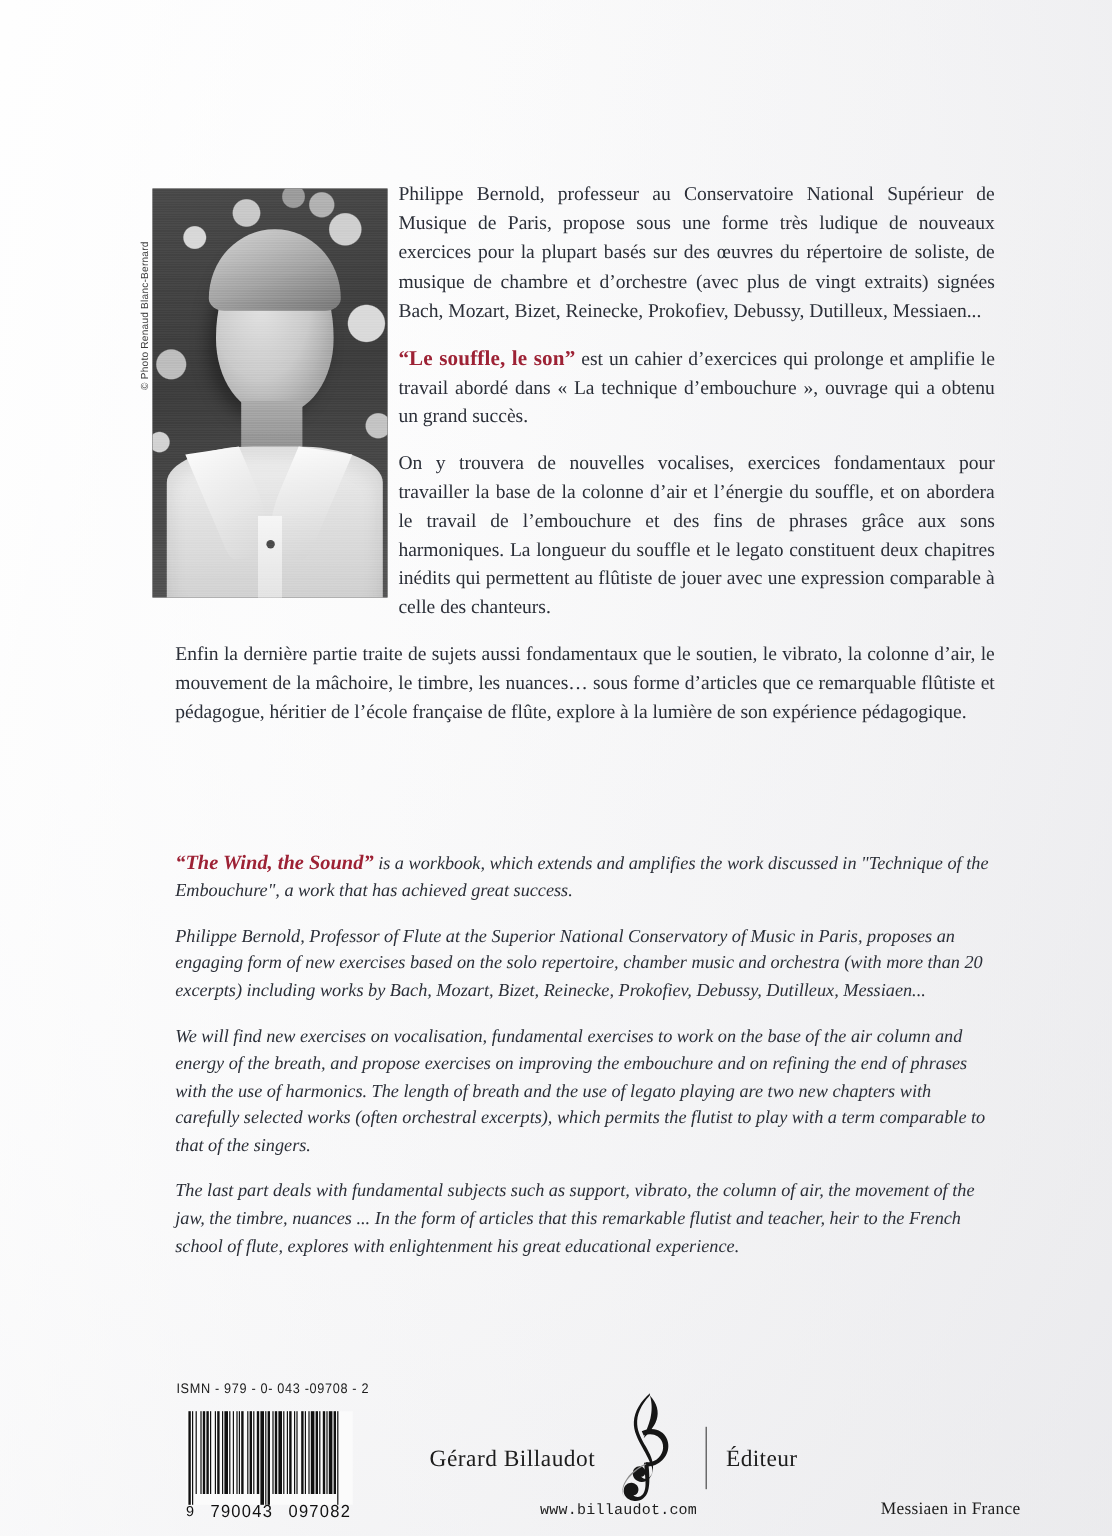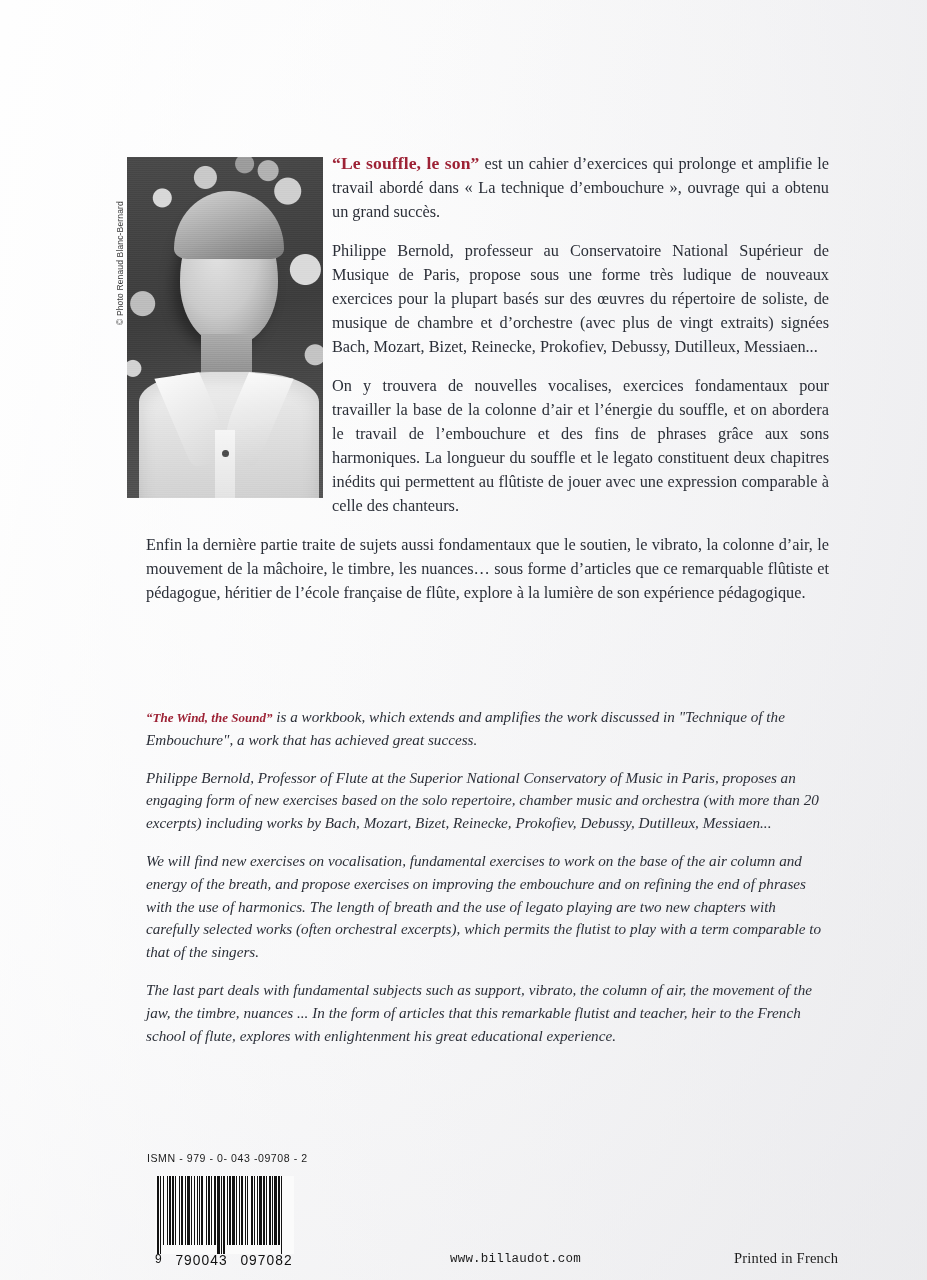--- a/index.html
+++ b/index.html
@@ -177,21 +177,21 @@
     font-style: italic;
     font-size: 15.2px;
     line-height: 1.5;
     color: #2b2f38;
     text-align: left;
   }
   .title-en {
     color: #9d2235;
     font-weight: bold;
     font-style: italic;
-    font-size: 13px;
+    font-size: 17px;
   }
 
   
   .ismn {
     position: absolute;
     left: 147px;
     top: 1152px;
     font-family: "Liberation Sans", sans-serif;
     font-size: 11.5px;
     letter-spacing: 0.6px;
@@ -307,24 +307,24 @@
       <div class="ph-placket"></div>
       <div class="ph-button"></div>
       <div class="ph-grain"></div>
     </div>
     <div class="photo-credit">© Photo Renaud Blanc-Bernard</div>
   </div>
 
   <div class="text-area">
     <div class="float-photo-spacer"></div>
 
+    <p class="fr">Philippe Bernold, professeur au Conservatoire National Supérieur de Musique de Paris, propose sous une forme très ludique de nouveaux exercices pour la plupart basés sur des œuvres du répertoire de soliste, de musique de chambre et d’orchestre (avec plus de vingt extraits) signées Bach, Mozart, Bizet, Reinecke, Prokofiev, Debussy, Dutilleux, Messiaen...</p>
     <p class="fr first">
       <span class="title-fr">“Le souffle, le son”</span><span> est un cahier d’exercices qui prolonge et amplifie le travail abordé dans « La technique d’embouchure », ouvrage qui a obtenu un grand succès.</span>
     </p>
-    <p class="fr">Philippe Bernold, professeur au Conservatoire National Supérieur de Musique de Paris, propose sous une forme très ludique de nouveaux exercices pour la plupart basés sur des œuvres du répertoire de soliste, de musique de chambre et d’orchestre (avec plus de vingt extraits) signées Bach, Mozart, Bizet, Reinecke, Prokofiev, Debussy, Dutilleux, Messiaen...</p>
     <p class="fr">On y trouvera de nouvelles vocalises, exercices fondamentaux pour travailler la base de la colonne d’air et l’énergie du souffle, et on abordera le travail de l’embouchure et des fins de phrases grâce aux sons harmoniques. La longueur du souffle et le legato constituent deux chapitres inédits qui permettent au flûtiste de jouer avec une expression comparable à celle des chanteurs.</p>
     <p class="fr">Enfin la dernière partie traite de sujets aussi fondamentaux que le soutien, le vibrato, la colonne d’air, le mouvement de la mâchoire, le timbre, les nuances… sous forme d’articles que ce remarquable flûtiste et pédagogue, héritier de l’école française de flûte, explore à la lumière de son expérience pédagogique.</p>
   </div>
 
   <div class="en-area">
     <p class="en">
       <span class="title-en">“The Wind, the Sound”</span><span> is a workbook, which extends and amplifies the work discussed in "Technique of the Embouchure", a work that has achieved great success.</span>
     </p>
     <p class="en">Philippe Bernold, Professor of Flute at the Superior National Conservatory of Music in Paris, proposes an engaging form of new exercises based on the solo repertoire, chamber music and orchestra (with more than 20 excerpts) including works by Bach, Mozart, Bizet, Reinecke, Prokofiev, Debussy, Dutilleux, Messiaen...</p>
     <p class="en">We will find new exercises on vocalisation, fundamental exercises to work on the base of the air column and energy of the breath, and propose exercises on improving the embouchure and on refining the end of phrases with the use of harmonics. The length of breath and the use of legato playing are two new chapters with carefully selected works (often orchestral excerpts), which permits the flutist to play with a term comparable to that of the singers.</p>
@@ -378,16 +378,44 @@
         <i class="short" style="left: 123px; width: 2px;"></i>
         <i class="" style="left: 126px; width: 1px;"></i>
       </div>
     <div class="barcode-digits">
       <span class="lead">9</span>
       <span class="grp">790043</span>
       <span class="grp">097082</span>
     </div>
   </div>
 
+  <div class="publisher">
+    <span class="pub-name">Gérard Billaudot</span>
+    <span class="clef">
+      <svg viewBox="0 0 58 92" width="58" height="92" aria-hidden="true">
+        <path d="M31.5 3 C24 11, 20.5 19, 21 27 C21.4 33.5, 24.8 39.5, 28.2 45.5
+                 C31.6 51.5, 34.6 57.5, 34.2 63.8 C33.8 70.5, 29.8 75.2, 24.6 75
+                 C20.2 74.8, 17.2 71.6, 17.3 67.8 C17.4 64.2, 20 61.6, 23.3 61.8
+                 C26 62, 28 64.2, 27.9 66.8 C27.8 69, 26.3 70.6, 24.3 70.7
+                 C25.8 72.4, 28 72.9, 30.2 71.8 C33.1 70.3, 34.4 66.6, 33.2 62.6
+                 C31.9 58.2, 28.6 52.2, 25.3 46.2 C21.4 39.2, 17.8 32.2, 18.2 25
+                 C18.7 15.6, 24.2 7.6, 31.6 1 Z" fill="#161616"></path>
+        <path d="M31.6 3 C37.6 9.5, 39.4 16.6, 37.2 23.2 C35.2 29.2, 30.6 34.2, 26.4 38.6
+                 C28 33.2, 30.6 27.6, 32 22 C33.4 16.4, 33.6 9.6, 31.6 3 Z" fill="#161616"></path>
+        <path d="M24.8 32.8 C33.6 28.4, 42.6 31.4, 45.8 39.2 C49.2 47.6, 44.8 57, 36.4 60.6
+                 C33.8 61.7, 31.2 62.2, 28.8 62 L28.4 58.6 C30.6 58.8, 32.8 58.4, 34.8 57.5
+                 C41 54.8, 44.2 47.8, 41.8 41.6 C39.6 35.9, 33 33.6, 26.4 36.2 Z" fill="#161616"></path>
+        <path d="M30.2 58.6 C31.2 68.2, 31.8 76.6, 30 82.6 C28.2 88.6, 23.6 91.6, 17.6 90.6
+                 C12.4 89.7, 9.2 85.8, 9.8 81.4 C10.3 77.6, 13.6 75.2, 17.2 75.8
+                 C20.4 76.3, 22.4 79, 22 82 C21.7 84.4, 20 86, 17.8 86.1
+                 C19.4 87.6, 21.8 87.9, 23.8 86.8 C26.8 85.2, 28.2 81, 27.9 74.8
+                 C27.7 69.8, 27.2 64.4, 26.7 59 Z" fill="#161616"></path>
+        <path d="M28.6 60.5 C24 62.8, 18.4 66.4, 14.2 71.4 C9.4 77.1, 7.6 83.2, 10.2 87.8
+                 C7.6 84, 8.2 77.8, 12.4 72 C16.6 66.2, 22.6 62.1, 28.2 59.6 Z" fill="#8d8d8d"></path>
+      </svg>
+    </span>
+    <span class="divider"></span>
+    <span class="editeur">Éditeur</span>
+  </div>
 
   <div class="website">www.billaudot.com</div>
-  <div class="printed">Printed in French</div>
+  <div class="printed">Messiaen in France</div>
 </div>
 
 </body></html>

